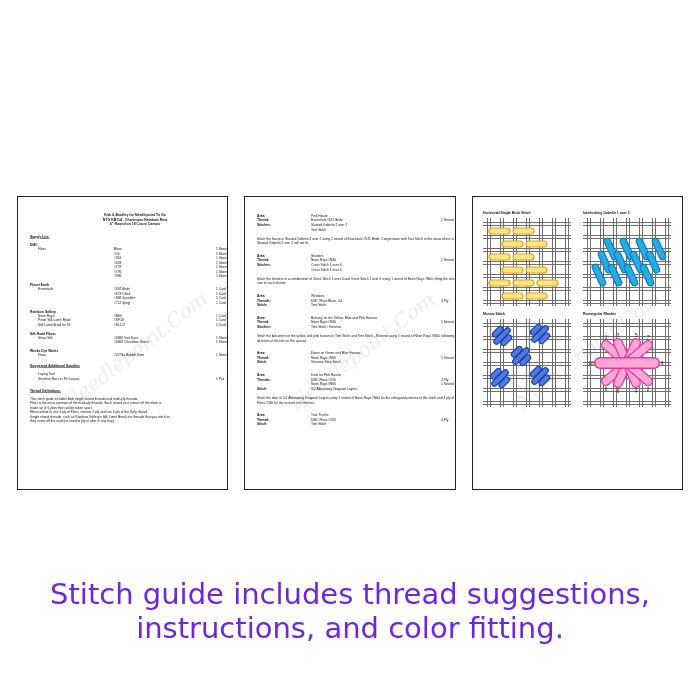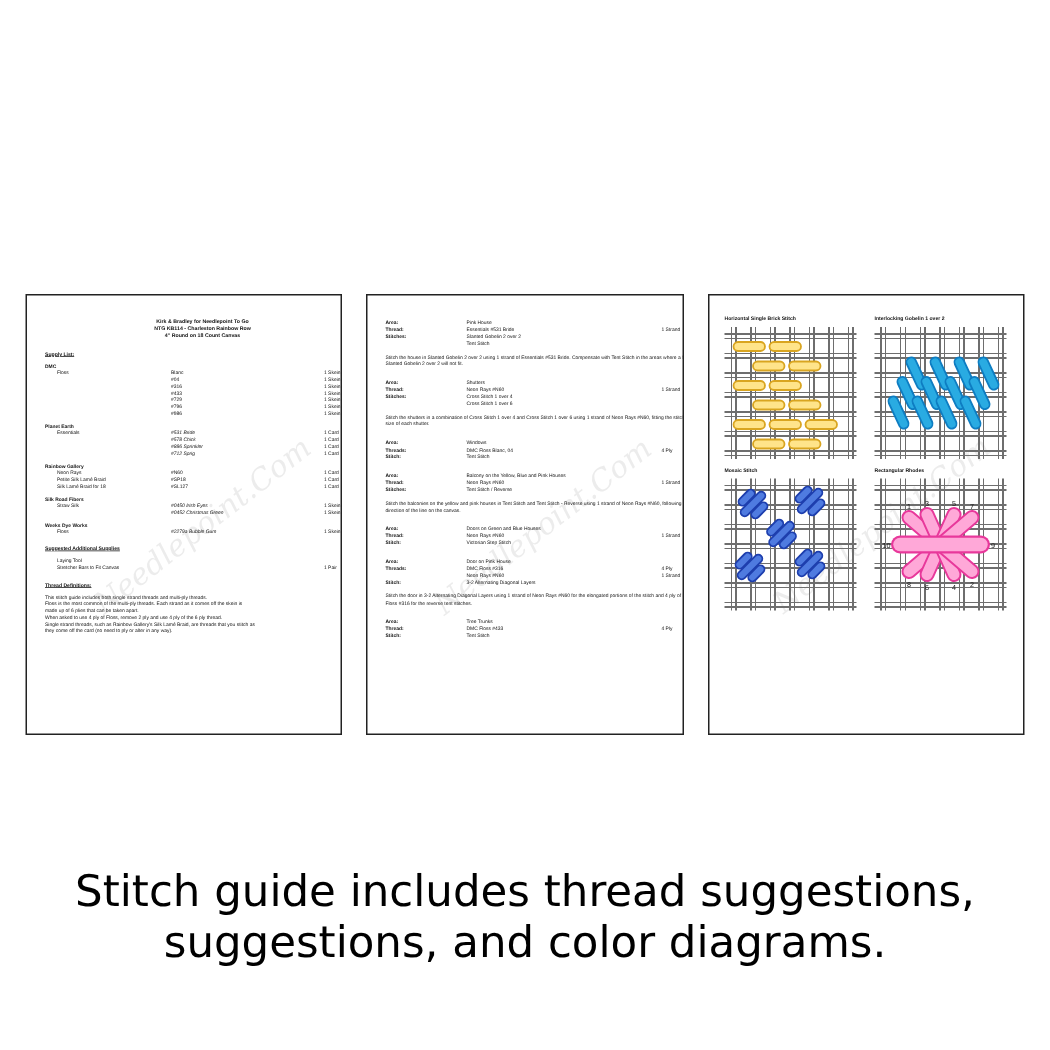--- a/index.html
+++ b/index.html
@@ -40,21 +40,21 @@
       repeating-linear-gradient(to bottom,transparent 0 8px,var(--c-grid-line) 8px 10px,transparent 10px 14px,var(--c-grid-line) 14px 16px,transparent 16px 26px);}
   .mesh svg{position:absolute;inset:0;}
   .st-brick{fill:var(--c-brick-fill);stroke:var(--c-brick-stroke);stroke-width:1.2px;}
   .st-gob{fill:var(--c-gobelin-fill);stroke:var(--c-gobelin-stroke);stroke-width:1.2px;}
   .st-mos{fill:var(--c-mosaic-fill);stroke:var(--c-mosaic-stroke);stroke-width:1.2px;}
   .rh-out{stroke:var(--c-rhodes-stroke);stroke-width:10;stroke-linecap:round;fill:none;}
   .rh-in{stroke:var(--c-rhodes-fill);stroke-width:7.4;stroke-linecap:round;fill:none;}
   .rh-num{font:4.8px "Liberation Sans",sans-serif;fill:#222;text-anchor:middle;}
   
   .caption{position:absolute;top:577px;left:0;width:700px;text-align:center;
-    font-family:"DejaVu Sans",sans-serif;font-size:29px;line-height:34px;color:#000000;}
+    font-family:"DejaVu Sans",sans-serif;font-size:29px;line-height:34px;color:#6d28d9;}
 </style>
 </head>
 <body>
 
 <div class="stage">
 
   <div class="page">
     <div class="pg-inner p1-pad">
       <div class="wm">Needlepoint.Com</div>
       <div class="p1-title">
@@ -477,14 +477,14 @@
 
       </div>
 
     </div>
   </div>
 
 </div>
 
 <div class="caption">
   <div>Stitch guide includes thread suggestions,</div>
-  <div>suggestions, and color diagrams.</div>
+  <div>instructions, and color fitting.</div>
 </div>
 
 </body></html>

